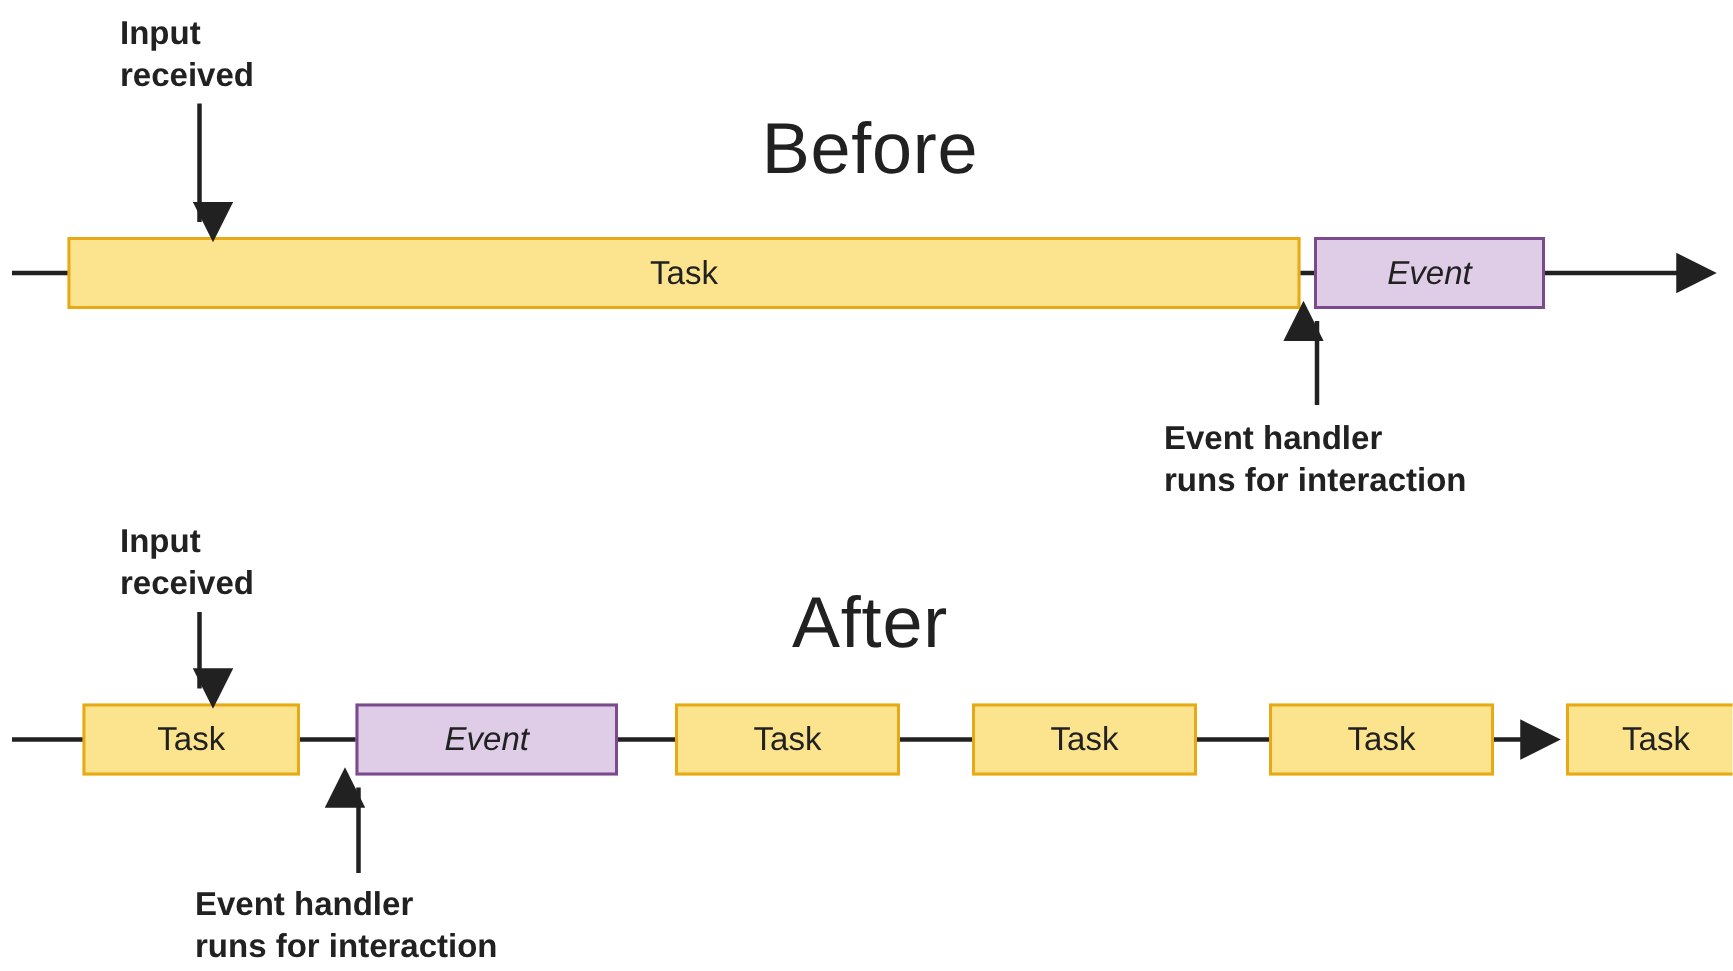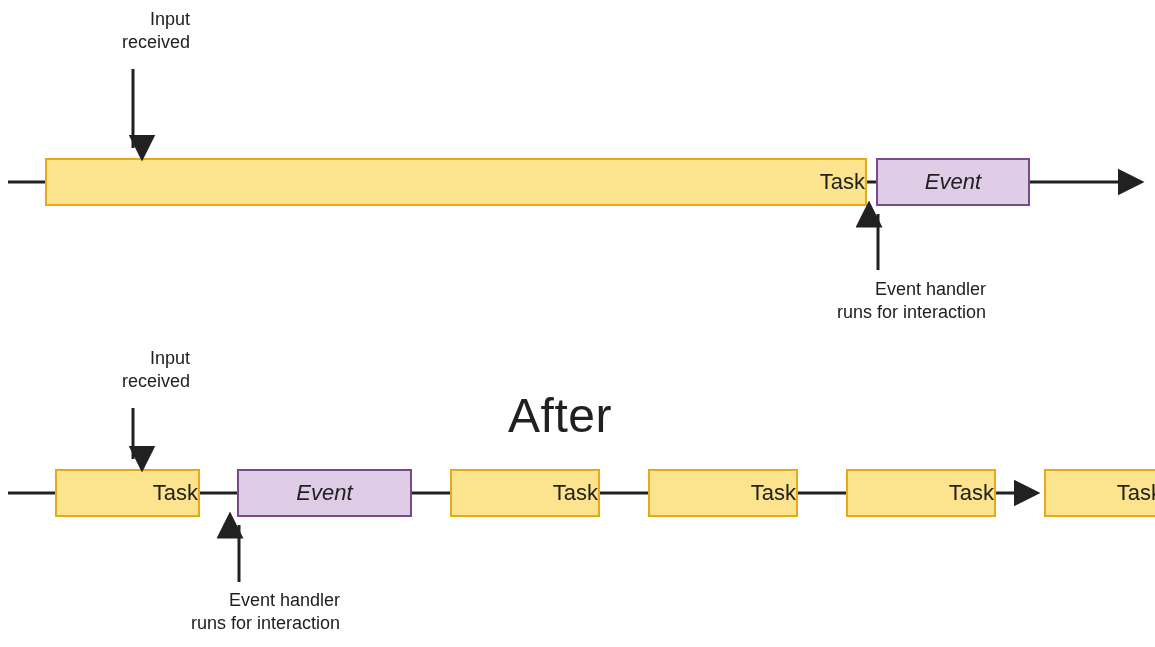--- a/index.html
+++ b/index.html
@@ -16,63 +16,63 @@
   }
   .heading {
     position: absolute;
     font-size: 48px;
     font-weight: 400;
     letter-spacing: 0.5px;
     text-align: center;
   }
   .annotation {
     position: absolute;
-    font-size: 18px;
-    font-weight: 400;
-    text-align: right;
+    font-size: 22px;
+    font-weight: 700;
+    text-align: left;
     line-height: 1.25;
     white-space: pre;
   }
   .block {
     position: absolute;
     box-sizing: border-box;
     display: flex;
     align-items: center;
     justify-content: center;
     font-size: 22px;
     font-weight: 400;
     border-width: 2px;
     border-style: solid;
   }
   .task-block {
     background: #FCE48E;
     border-color: #E8A917;
-    justify-content: flex-end;
   }
   .event-block {
     background: #DFCCE6;
     border-color: #7A4A8C;
     font-style: italic;
   }
   svg.overlay {
     position: absolute;
     left: 0;
     top: 0;
     width: 1155px;
     height: 647px;
     pointer-events: none;
   }
 </style>
 </head>
 <body>
 
 <div class="canvas">
 
+  <div class="heading" style="left:420px; top:72px; width:320px;">Before</div>
 
-  <div class="heading" style="left:400px; top:388px; width:320px;">After</div>
+  <div class="heading" style="left:420px; top:388px; width:320px;">After</div>
 
   <div class="annotation" style="left:80px; top:8px; width:110px;">Input
 received</div>
 
   <div class="annotation" style="left:776px; top:278px; width:210px;">Event handler
 runs for interaction</div>
 
   <div class="annotation" style="left:80px; top:347px; width:110px;">Input
 received</div>
 

